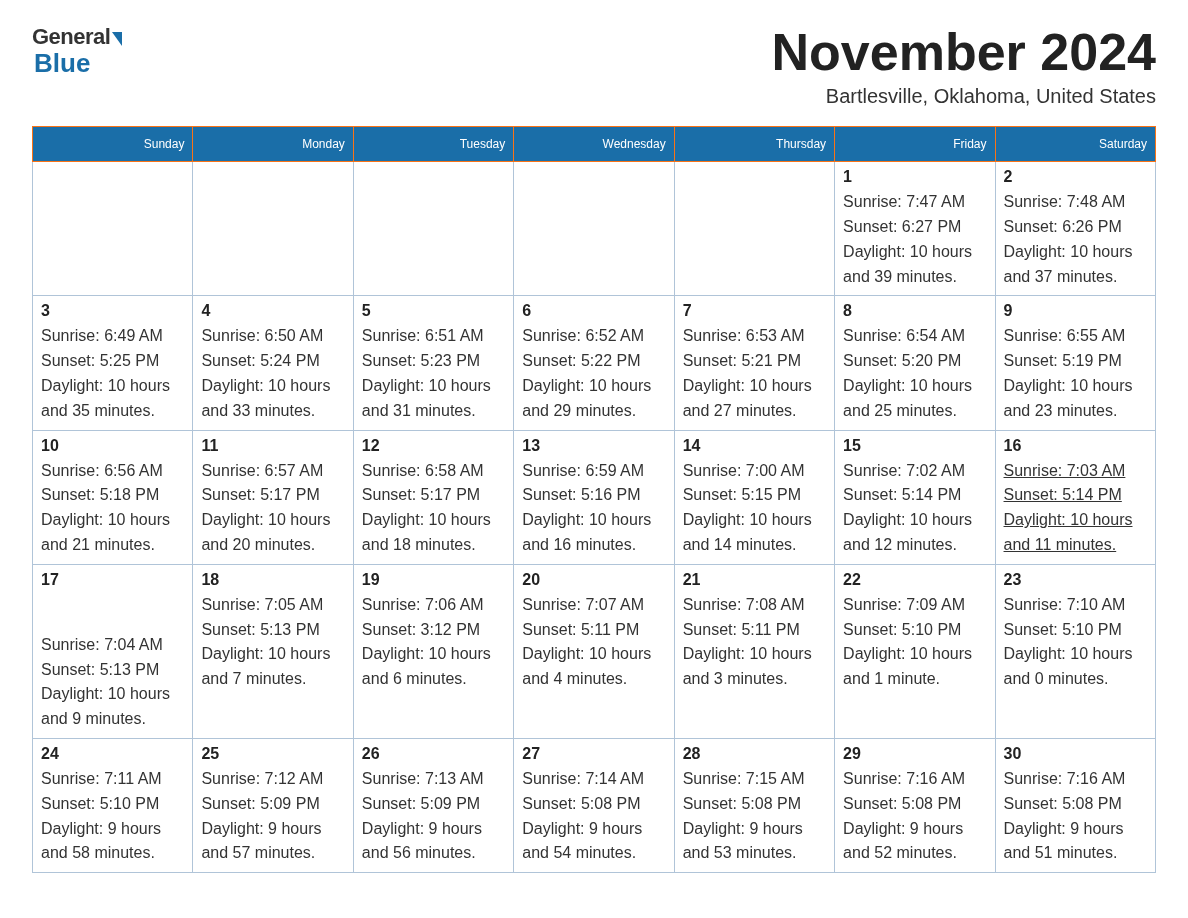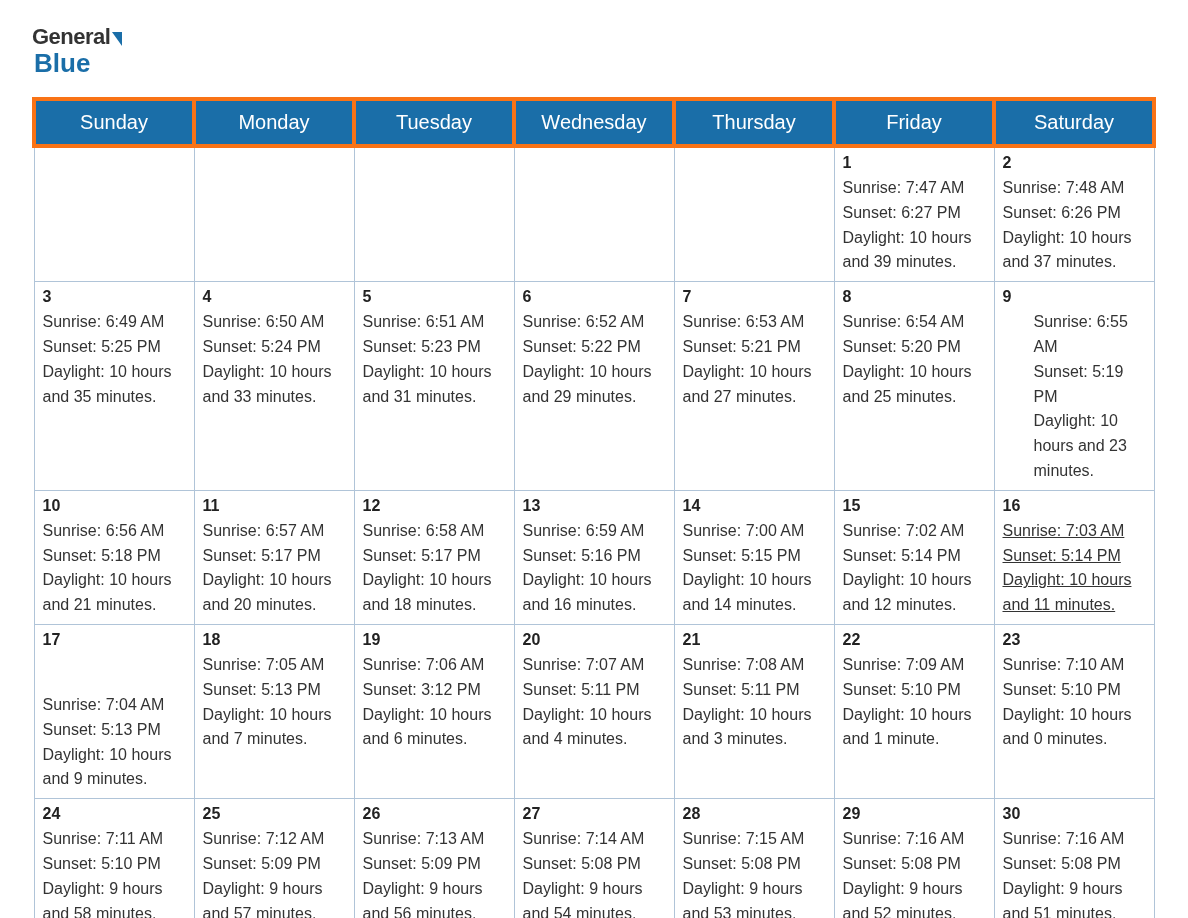--- a/index.html
+++ b/index.html
@@ -61,25 +61,25 @@
       margin-top: 4px;
     }
     table {
       width: 100%;
       border-collapse: collapse;
       table-layout: fixed;
     }
     thead th {
       background-color: #1a6ea8;
       color: #fff;
-      font-size: 20px;
+      font-size: 12px;
       font-weight: normal;
       padding: 10px 8px;
-      text-align: center;
-      border: 4px solid #f97316;
+      text-align: right;
+      border: 1px solid #f97316;
     }
     tbody td {
       border: 1px solid #b0c4d8;
       vertical-align: top;
       padding: 6px 8px;
       height: 110px;
     }
     .day-num {
       font-size: 16px;
       font-weight: bold;
@@ -102,20 +102,24 @@
 </head>
 <body>
 
 <div class="header">
   <div class="logo">
     <div class="logo-top">
       <span class="logo-general">General</span>
       <div class="logo-arrow"></div>
     </div>
     <span class="logo-blue">Blue</span>
+  </div>
+  <div class="title-block">
+    <div class="month-title">November 2024</div>
+    <div class="location">Bartlesville, Oklahoma, United States</div>
   </div>
 </div>
 
 <table>
   <thead>
     <tr>
     <th>Sunday</th>
         <th>Monday</th>
         <th>Tuesday</th>
         <th>Wednesday</th>
@@ -176,21 +180,21 @@
 Daylight: 10 hours and 27 minutes.</div>
         </td>
         <td>
           <span class="day-num">8</span>
           <div class="sun-info" style="white-space: pre-line;">Sunrise: 6:54 AM
 Sunset: 5:20 PM
 Daylight: 10 hours and 25 minutes.</div>
         </td>
         <td>
           <span class="day-num">9</span>
-          <div class="sun-info" style="white-space: pre-line; margin-left: 31px;">Sunrise: 6:55 AM
+          <div class="sun-info" style="white-space: pre-line;">Sunrise: 6:55 AM
 Sunset: 5:19 PM
 Daylight: 10 hours and 23 minutes.</div>
         </td>
       </tr>
       <tr>
         <td>
           <span class="day-num">10</span>
           <div class="sun-info" style="white-space: pre-line;">Sunrise: 6:56 AM
 Sunset: 5:18 PM
 Daylight: 10 hours and 21 minutes.</div>

